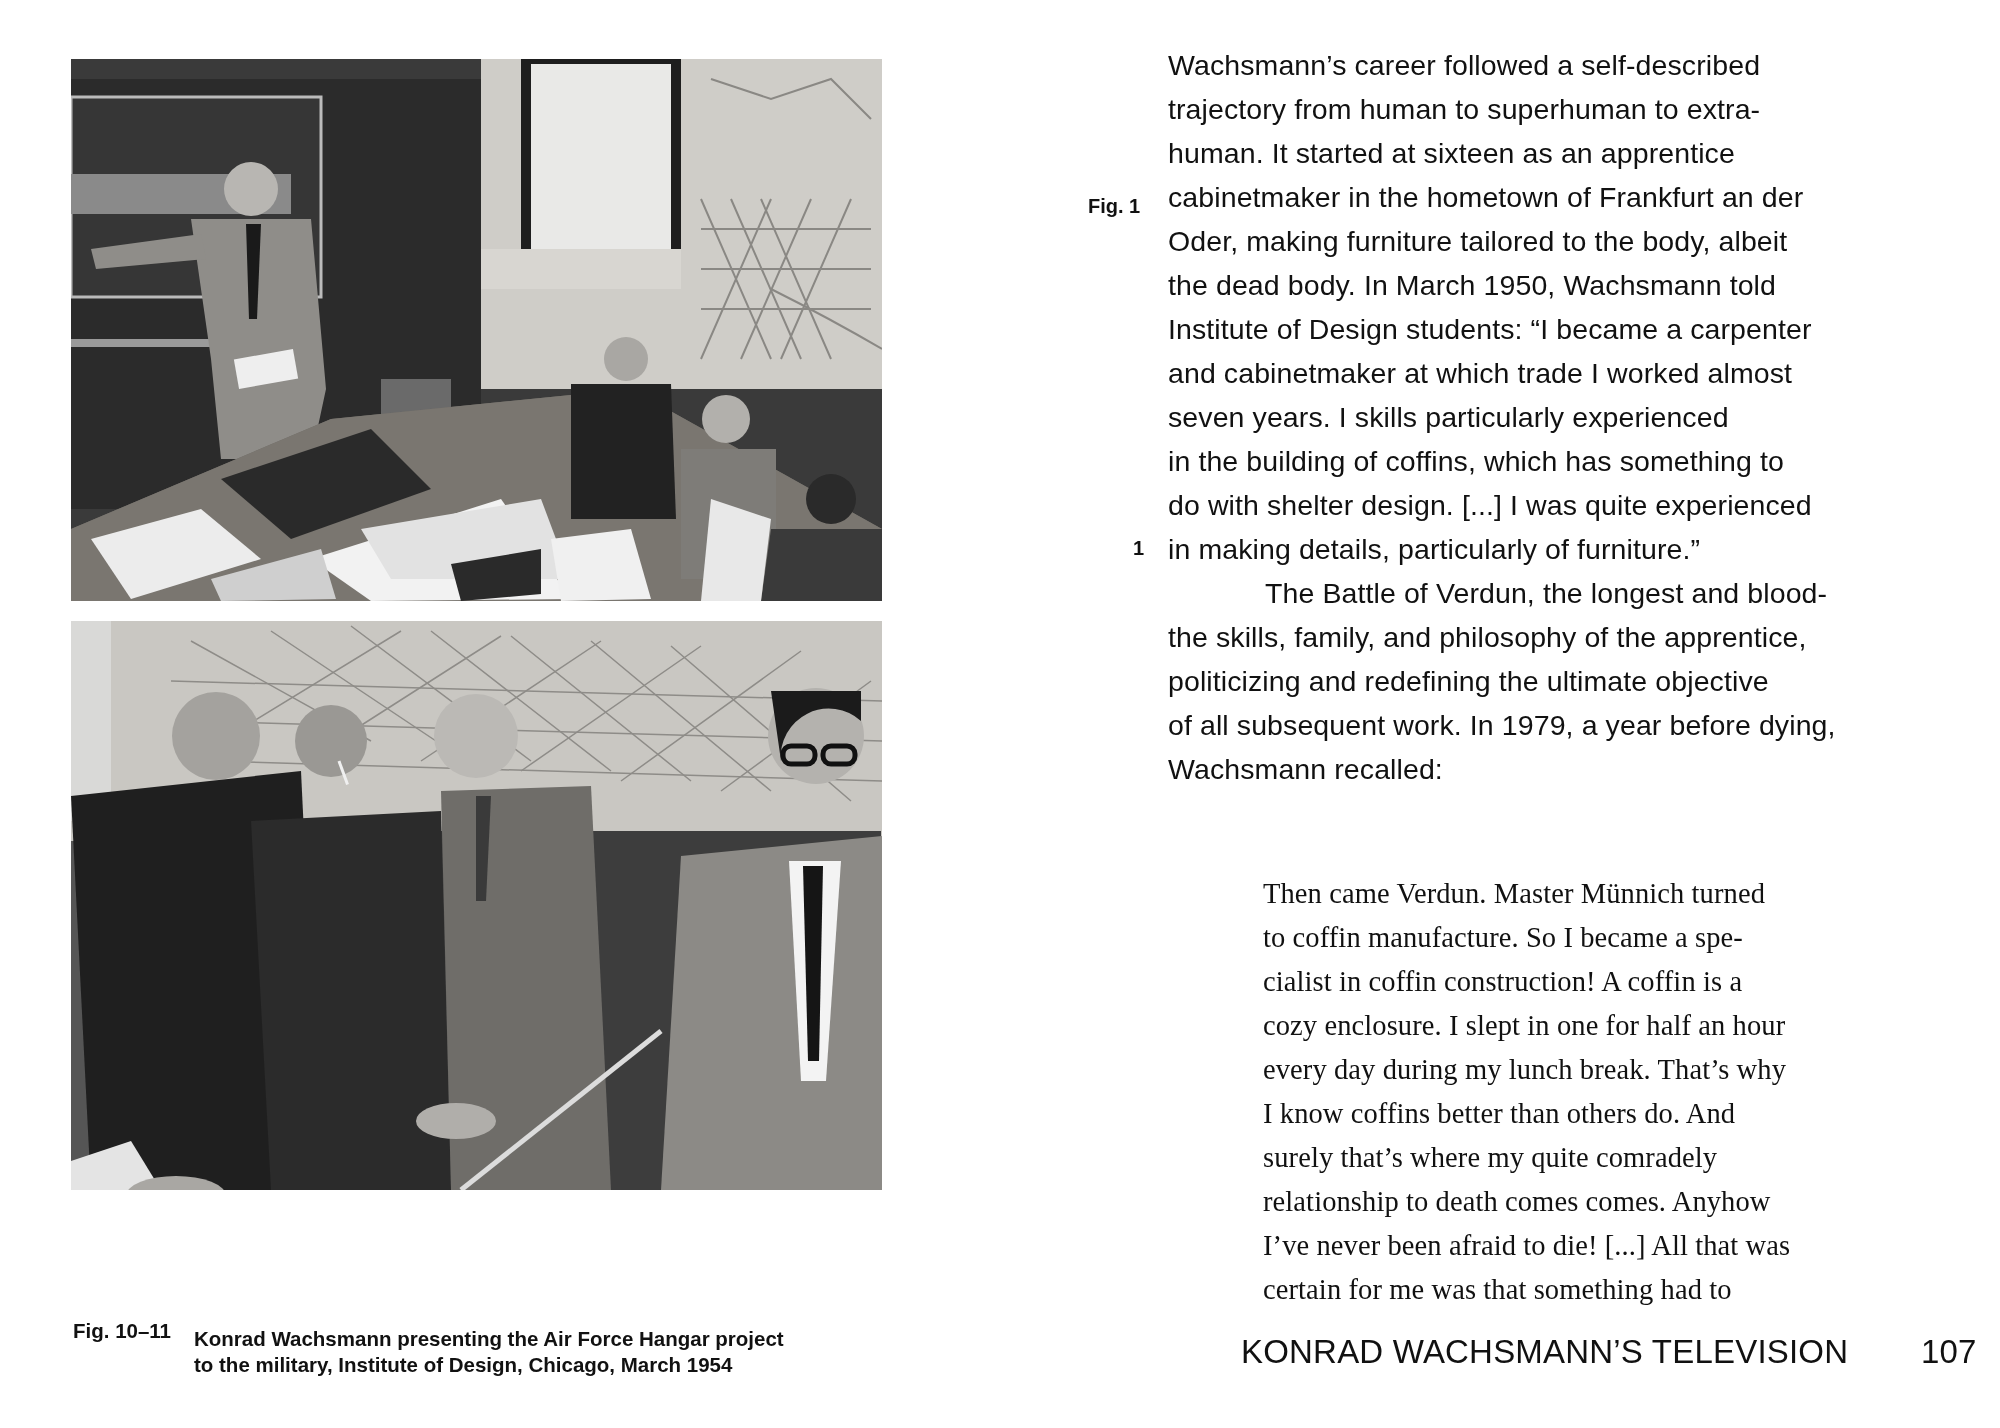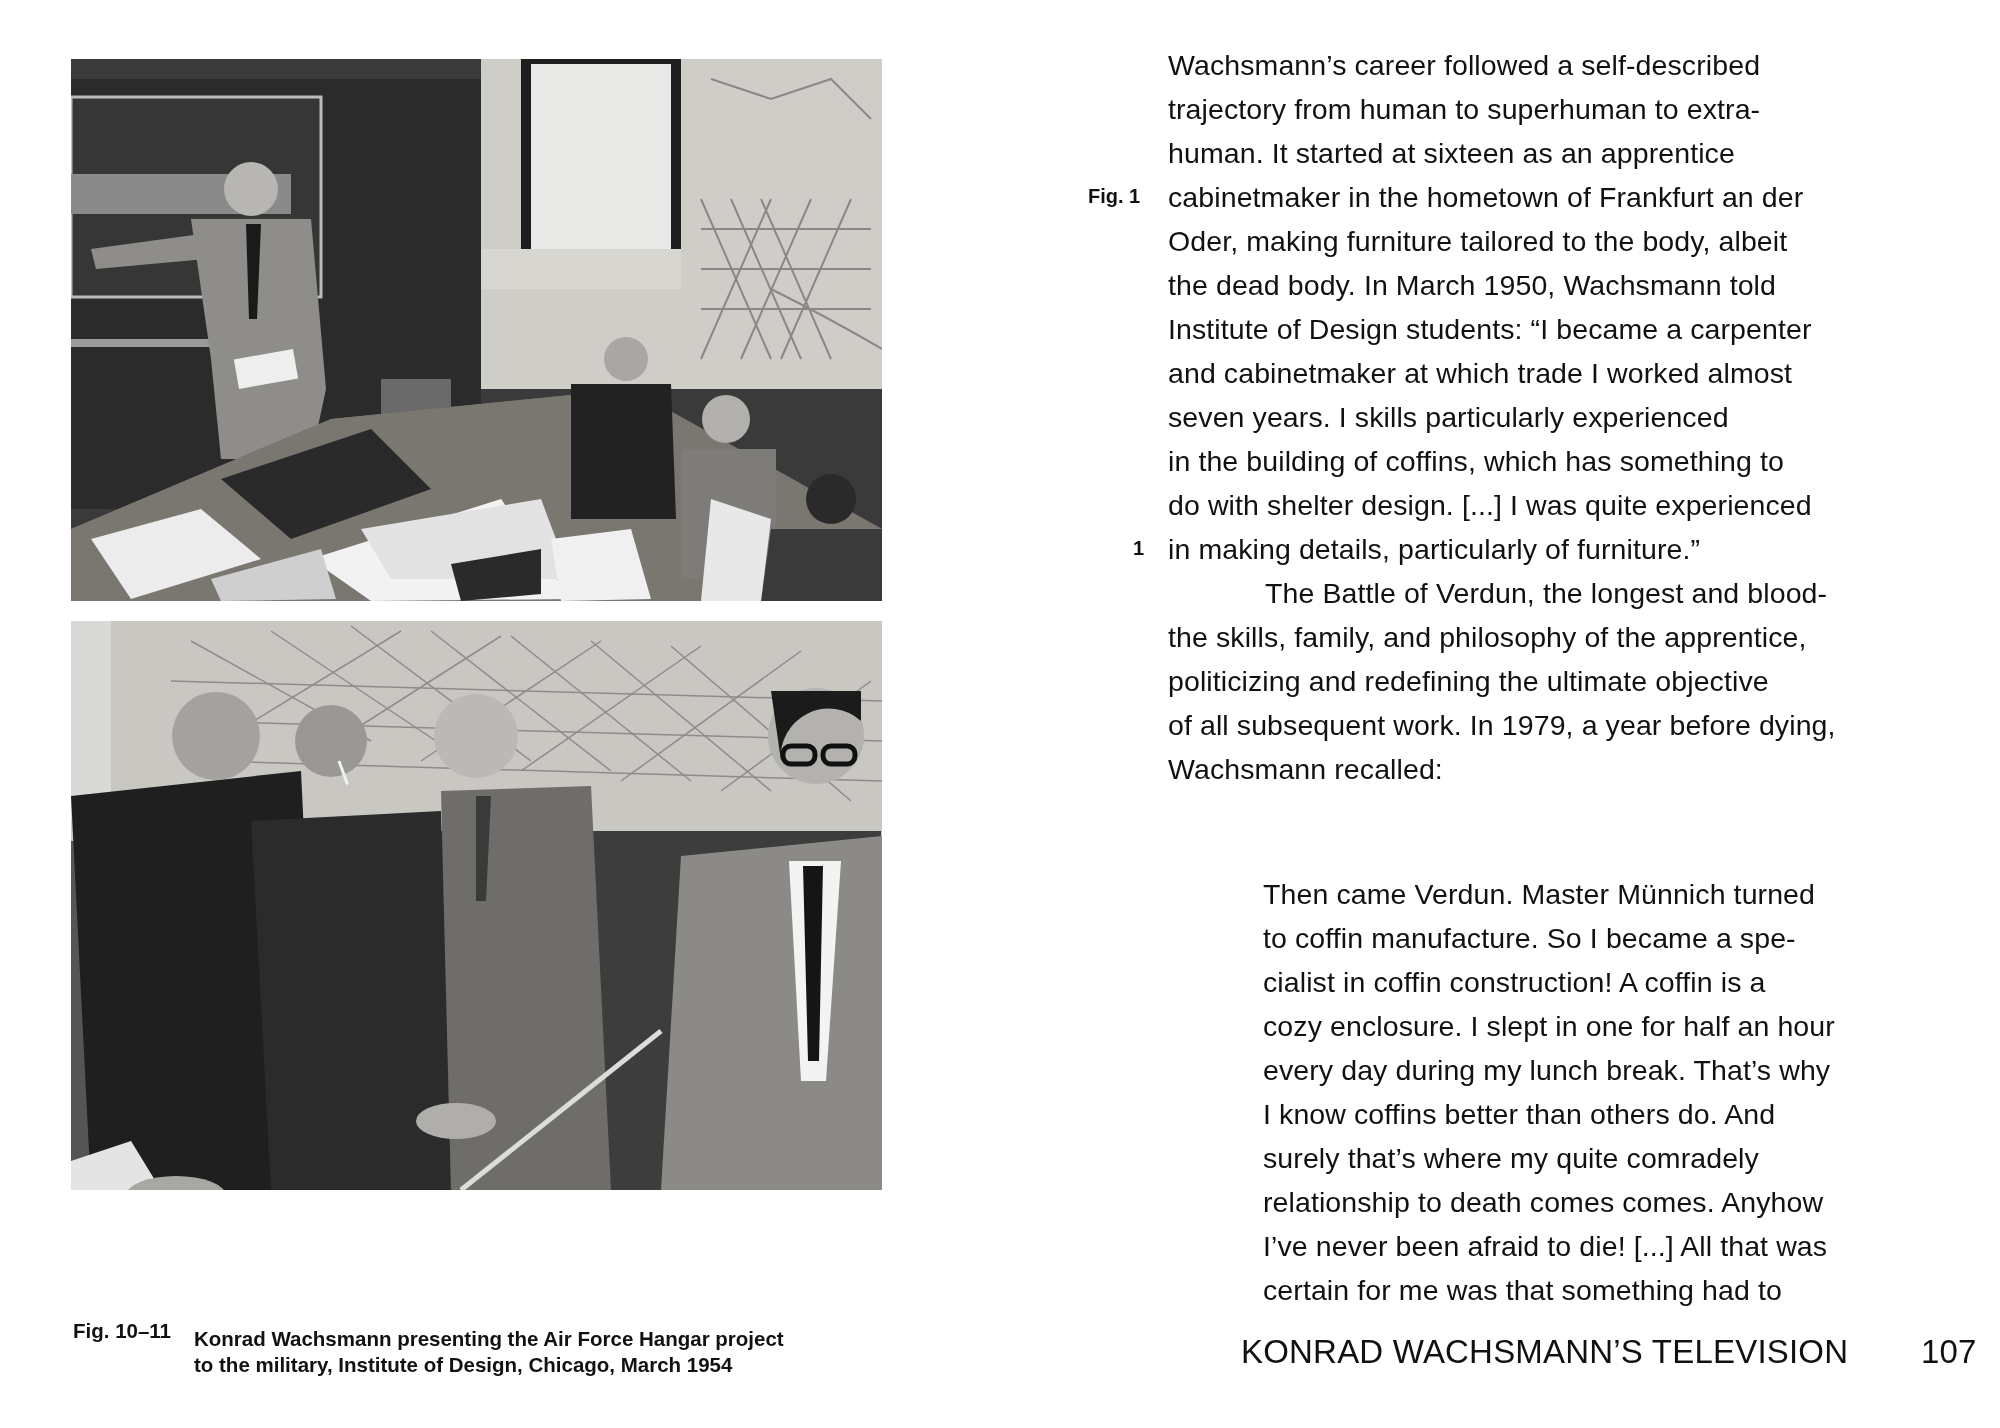--- a/index.html
+++ b/index.html
@@ -2,21 +2,21 @@
 <html><head>
 <meta charset="utf-8">
 <style>
   html, body { margin:0; padding:0; background:#ffffff; }
   body { width:2000px; height:1428px; position:relative; overflow:hidden; color:#111111; font-family:"Liberation Sans", sans-serif; }
   .photo { position:absolute; overflow:hidden; background:#2a2a2a; }
   .photo svg { display:block; width:100%; height:100%; }
   .body-text { position:absolute; left:1168px; top:43px; width:790px; }
   .line { display:block; height:44px; line-height:44px; font-size:28.5px; white-space:nowrap; letter-spacing:0.1px; }
   .indent { padding-left:97px; }
-  .bq { position:absolute; left:1263px; top:872px; width:700px; }
+  .bq { position:absolute; left:1263px; top:872px; width:700px;font-family:Liberation Serif, serif; }
   .margin-note { position:absolute; font-weight:bold; font-size:20px; white-space:nowrap; }
   .caption { position:absolute; left:73px; top:1318px; font-weight:bold; font-size:20.5px; line-height:26px; }
   .caption .fig { position:absolute; left:0; top:0; white-space:nowrap; }
   .caption .txt { position:absolute; left:121px; top:8px; width:740px; white-space:nowrap; }
   .footer { position:absolute; top:1334px; font-size:33px; line-height:36px; white-space:nowrap; letter-spacing:0.2px;margin-left:28px; }
 </style>
 </head>
 <body>
 
 <div class="photo" style="left:71px; top:59px; width:811px; height:542px;">
@@ -109,21 +109,21 @@
 </div>
 
 <div class="caption">
   <span class="fig">Fig. 10–11</span>
   <div class="txt">
     <div>Konrad Wachsmann presenting the Air Force Hangar project</div>
     <div>to the military, Institute of Design, Chicago, March 1954</div>
   </div>
 </div>
 
-<span class="margin-note" style="left:1088px; top:185px;">Fig. 1</span>
+<span class="margin-note" style="left:1088px; top:195px;">Fig. 1</span>
 <span class="margin-note" style="left:1133px; top:537px;">1</span>
 
 <div class="body-text">
   <span class="line">Wachsmann’s career followed a self-described</span>
   <span class="line">trajectory from human to superhuman to extra-</span>
   <span class="line">human. It started at sixteen as an apprentice</span>
   <span class="line">cabinetmaker in the hometown of Frankfurt an der</span>
   <span class="line">Oder, making furniture tailored to the body, albeit</span>
   <span class="line">the dead body. In March 1950, Wachsmann told</span>
   <span class="line">Institute of Design students: “I became a carpenter</span>

